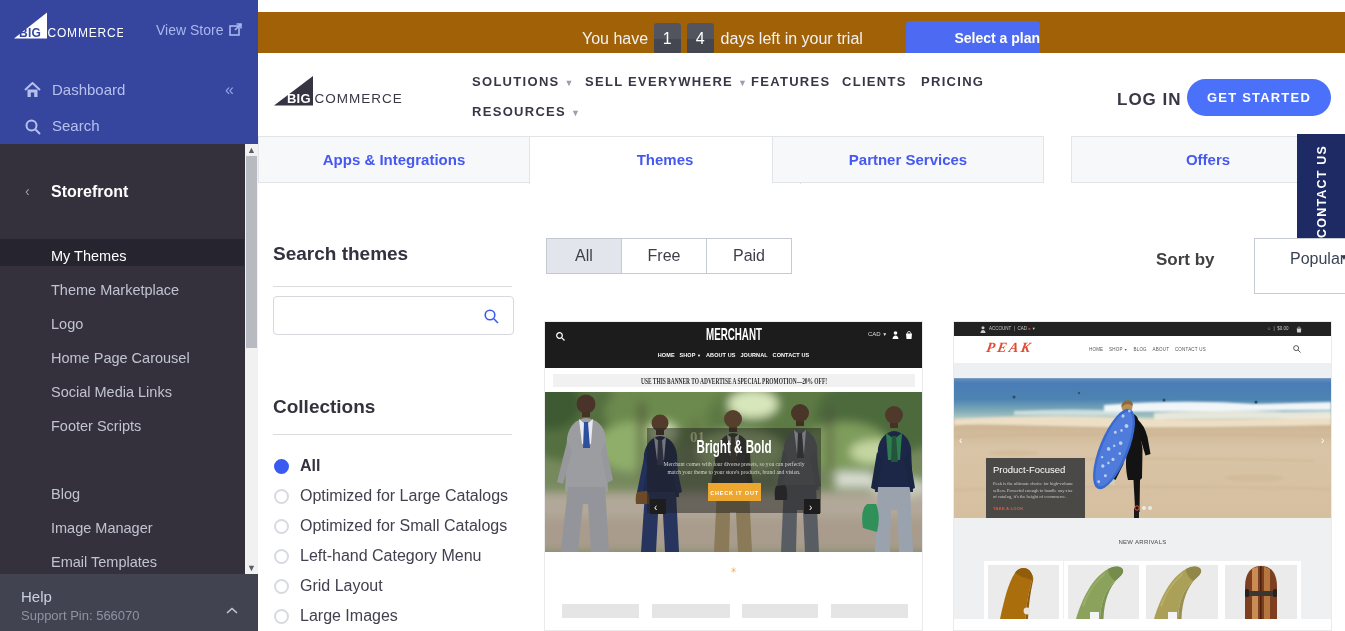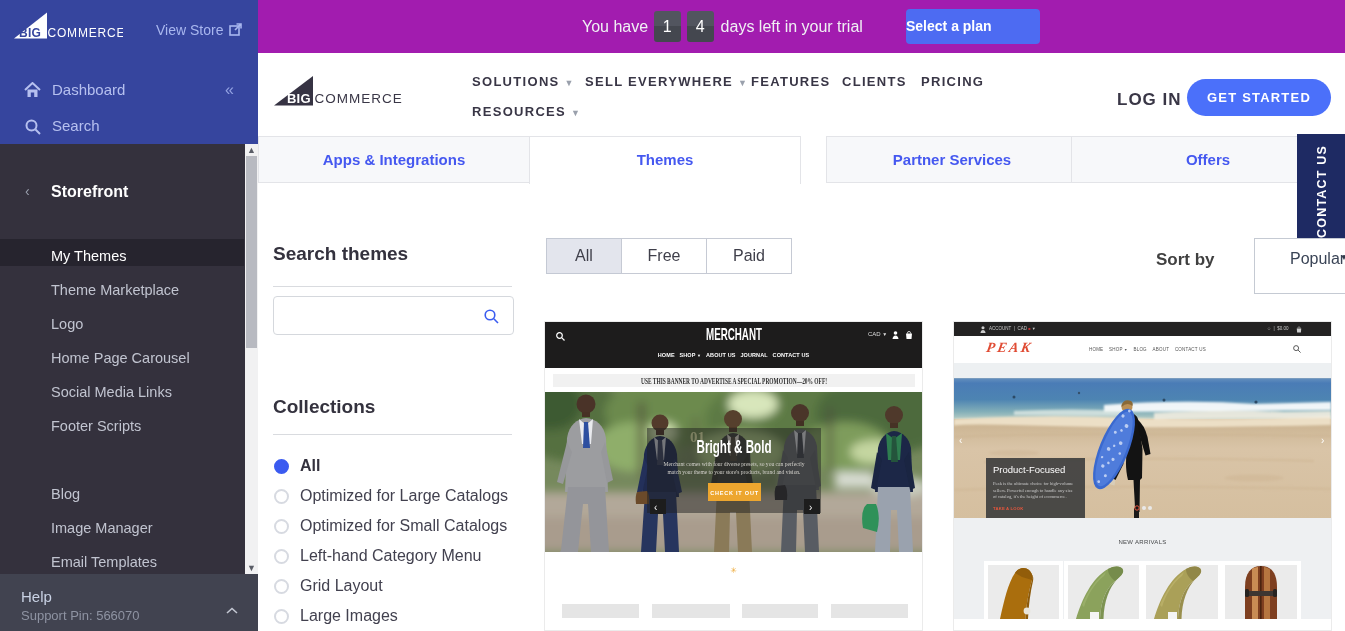--- a/index.html
+++ b/index.html
@@ -19,24 +19,24 @@
 .menu-item.sel { background:#26242e; color:#ffffff; }
 #help-bar { position:absolute; left:0; top:574px; width:258px; height:57px; background:#414350; }
 #help-t { position:absolute; left:21px; top:14px; color:#c9d2e4; font-size:15px; }
 #help-p { position:absolute; left:21px; top:34px; color:#8e93a2; font-size:13px; }
 #help-c { position:absolute; left:226px; top:26px; }
 #scrollbar { position:absolute; left:245px; top:144px; width:13px; height:430px; background:#f1f1f2; }
 #sb-thumb { position:absolute; left:1px; top:12px; width:11px; height:192px; background:#b8bac1; }
 .sb-arr { position:absolute; left:2px; width:9px; color:#5a5d66; font-size:9px; }
 
 
-#topbar { position:absolute; left:258px; top:0; width:1087px; height:53px; background:#a21caf; }
+#topbar { position:absolute; left:258px; top:12px; width:1087px; height:53px; background:#a16207; }
 #trial { position:absolute; left:324px; top:0; height:53px; color:#f0f1f4; font-size:16px; display:flex; align-items:center; }
 .digit { display:inline-block; width:27px; height:31px; line-height:31px; text-align:center; background:linear-gradient(#52555f 50%, #44474f 50%); border-radius:3px; margin:0 3px; font-size:16px; color:#fff; }
-#selectplan { position:absolute; left:648px; top:9px; width:134px; height:35px; background:#4d6bf2; border-radius:4px; color:#fff; font-size:14px; font-weight:bold; text-align:left; line-height:35px; }
+#selectplan { position:absolute; left:648px; top:9px; width:134px; height:35px; background:#4d6bf2; border-radius:4px; color:#fff; font-size:14px; font-weight:bold; text-align:right; line-height:35px; }
 
 
 #whead { position:absolute; left:258px; top:53px; width:1087px; height:80px; background:#fff; }
 .nav-item { color:#393646; font-size:13px; font-weight:bold; letter-spacing:1.3px; position:absolute; }
 .caret { color:#9aa0ac; font-size:9px; }
 #login { position:absolute; left:859px; top:37px; color:#393646; font-size:17px; font-weight:bold; letter-spacing:1px; }
 #getstarted { position:absolute; left:929px; top:26px; width:144px; height:37px; background:#4b70fa; border-radius:19px; color:#fff; font-size:13px; font-weight:bold; letter-spacing:1.2px; text-align:center; line-height:37px; }
 
 
 #tabs { position:absolute; left:258px; top:136px; width:1087px; height:48px; }
@@ -137,21 +137,21 @@
   <div class="nav-item" style="left:584px; top:21px;">CLIENTS</div>
   <div class="nav-item" style="left:663px; top:21px;">PRICING</div>
   <div class="nav-item" style="left:214px; top:51px;">RESOURCES <span class="caret">▼</span></div>
   <div id="login">LOG IN</div>
   <div id="getstarted">GET STARTED</div>
 </div>
 
 <div id="tabs">
   <div class="tab" style="left:0; width:272px;">Apps &amp; Integrations</div>
   <div class="tab active" style="left:271px; width:272px;">Themes</div>
-  <div class="tab" style="left:568px; width:252px;">Partner Services</div>
+  <div class="tab" style="left:514px; width:272px;">Partner Services</div>
   <div class="tab" style="left:813px; width:274px;">Offers</div>
 </div>
 
 <div id="ribbon">
     <span>CONTACT US</span>
   </div>
 
 <h2 class="ht" style="left:273px; top:243px;">Search themes</h2>
 <div class="hr" style="top:286px"></div>
 <div id="searchbox">

